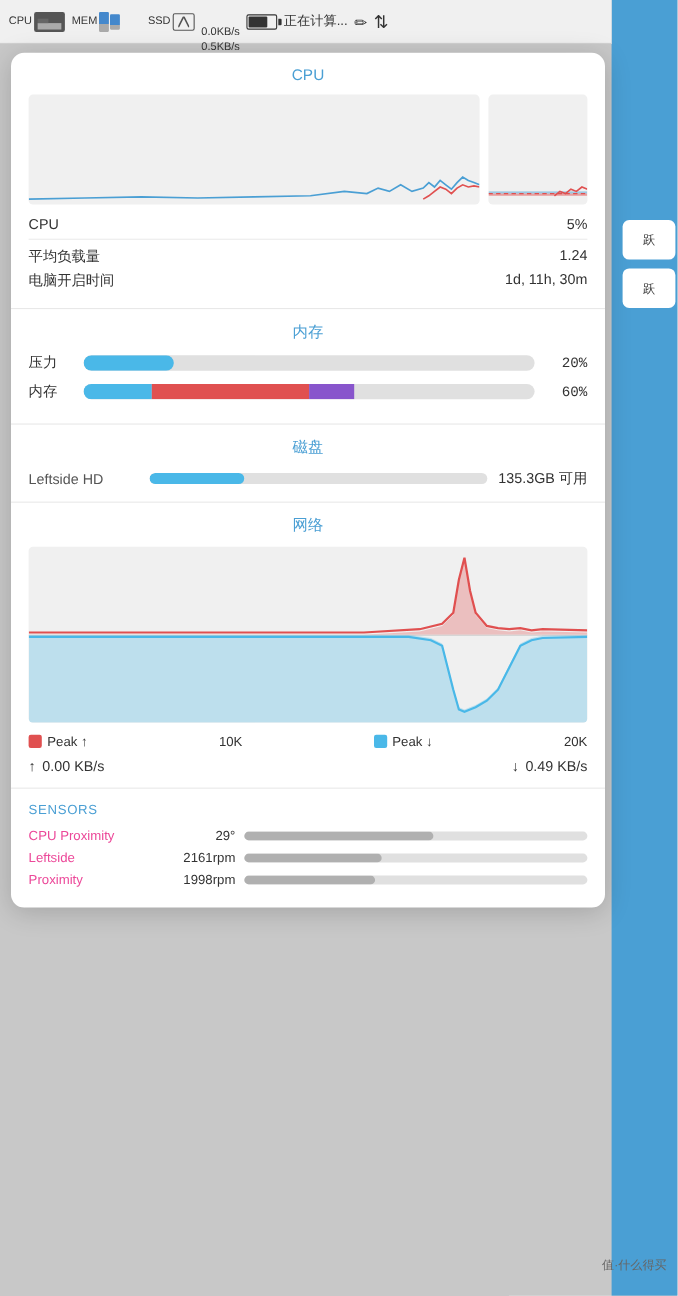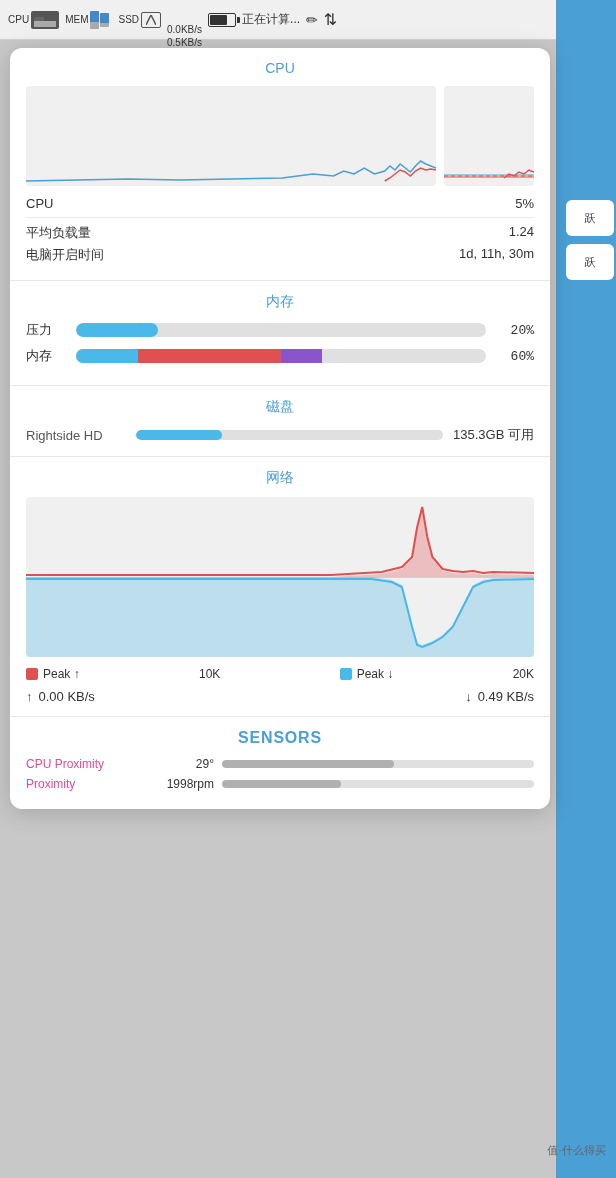--- a/index.html
+++ b/index.html
@@ -50,21 +50,21 @@
       height: 18px;
       background: #555;
       border-radius: 2px;
       display: flex;
       align-items: center;
       justify-content: center;
     }
 
     .cpu-label { font-size: 10px; color: #333; font-weight: 500; }
     .mem-label { font-size: 10px; color: #333; font-weight: 500; }
-    .ssd-label { font-size: 10px; color: #333; font-weight: 500; }
+    .ssd-label { font-size: 10px; color: #333; font-weight: 500; margin-left: 16px; }
 
     .menubar-speeds {
       font-size: 10px;
       color: #333;
       line-height: 1.3;
       margin-top: 32px;
     }
 
     .battery-icon {
       display: flex;
@@ -317,24 +317,24 @@
       color: #333;
     }
     .speed-item {
       display: flex;
       align-items: center;
       gap: 6px;
     }
 
     
     .sensors-title {
-      text-align: center;
+      text-align: left;
       color: #4a9fd4;
-      font-size: 16px;
-      font-weight: 700;
+      font-size: 12px;
+      font-weight: 400;
       letter-spacing: 0.05em;
       margin-bottom: 10px;
     }
     .sensor-row {
       display: flex;
       align-items: center;
       margin-bottom: 6px;
       gap: 8px;
     }
     .sensor-name {
@@ -492,21 +492,21 @@
           <div class="memory-bar-seg3"></div>
         </div>
       </div>
       <div class="memory-value">60%</div>
     </div>
   </div>
 
   <div class="section">
     <div class="section-title">磁盘</div>
     <div class="disk-row">
-      <div class="disk-label">Rightside HD</div>
+      <div class="disk-label">Leftside HD</div>
       <div class="disk-bar-container">
         <div class="disk-bar-fill"></div>
       </div>
       <div class="disk-value">135.3GB 可用</div>
     </div>
   </div>
 
   <div class="section">
     <div class="section-title">网络</div>
     <div class="network-chart-area">
@@ -550,20 +550,27 @@
     <div class="sensors-title">SENSORS</div>
     <div>
       <div class="sensor-row">
         <div class="sensor-name">CPU Proximity</div>
         <div class="sensor-value">29°</div>
         <div class="sensor-bar-container">
           <div class="sensor-bar-fill" style="width:55%;"></div>
         </div>
       </div>
       <div class="sensor-row">
+        <div class="sensor-name">Leftside</div>
+        <div class="sensor-value">2161rpm</div>
+        <div class="sensor-bar-container">
+          <div class="sensor-bar-fill" style="width:40%;"></div>
+        </div>
+      </div>
+      <div class="sensor-row">
         <div class="sensor-name">Proximity</div>
         <div class="sensor-value">1998rpm</div>
         <div class="sensor-bar-container">
           <div class="sensor-bar-fill" style="width:38%;"></div>
         </div>
       </div>
     </div>
   </div>
 
 </div>

